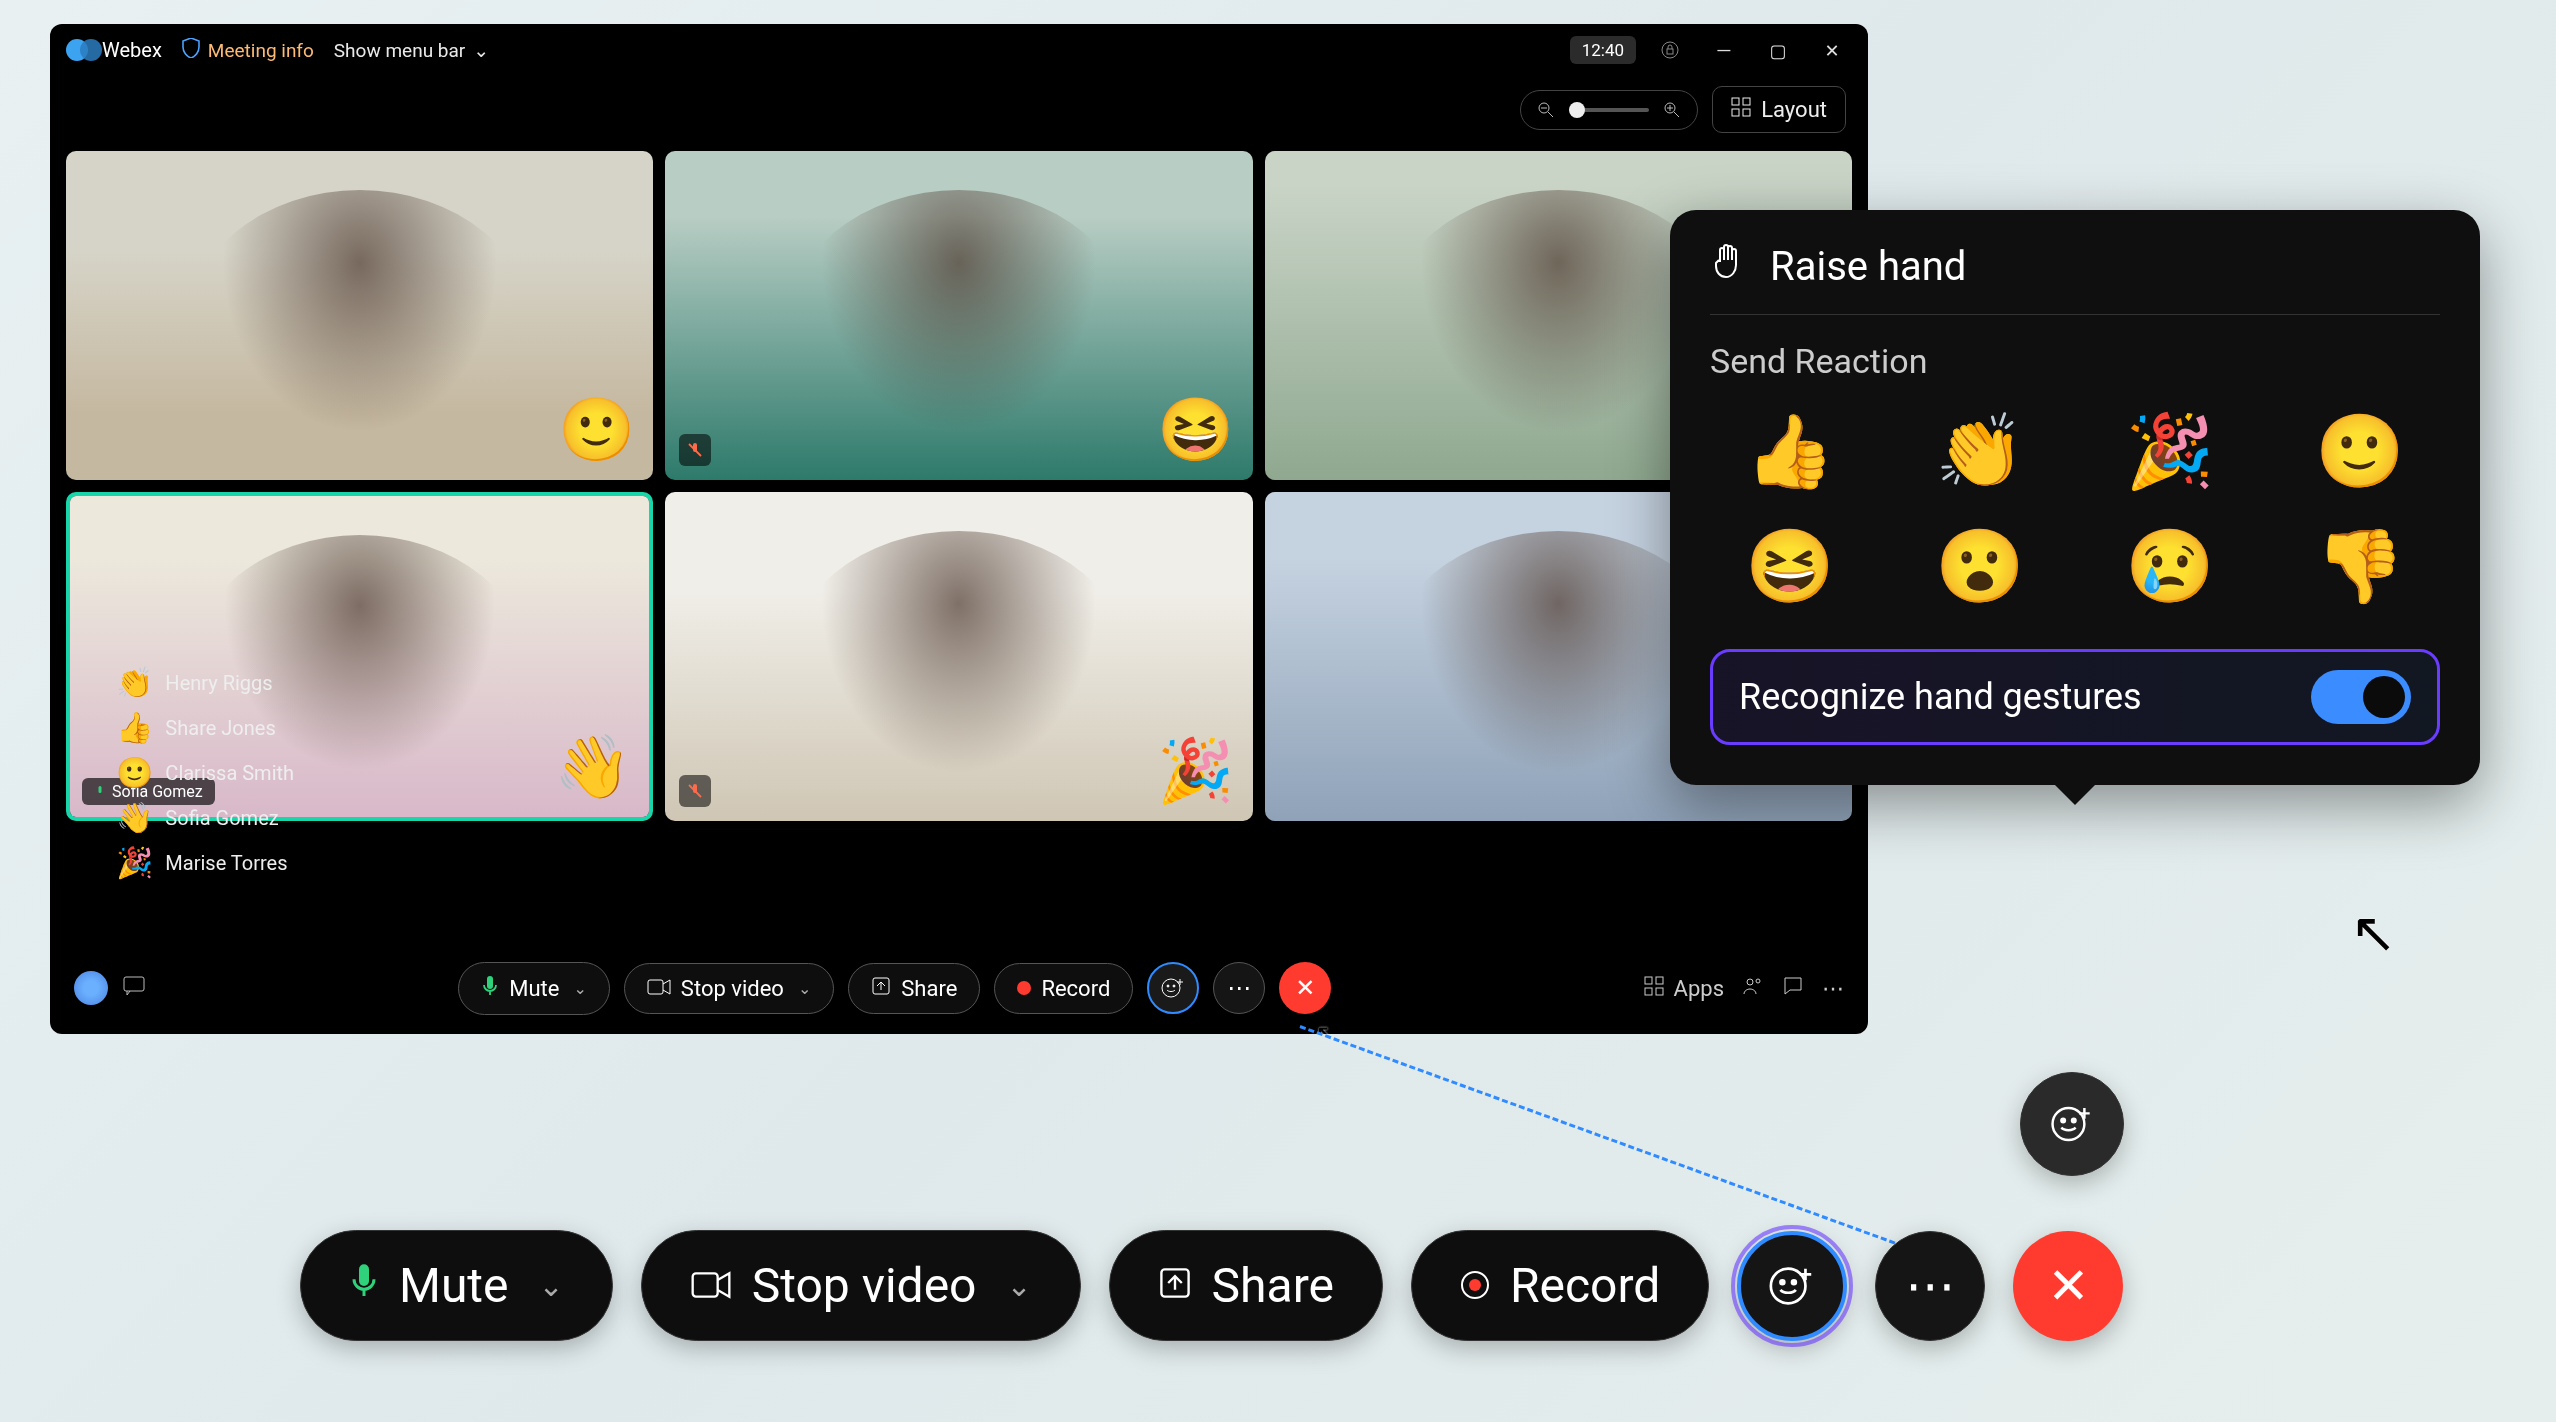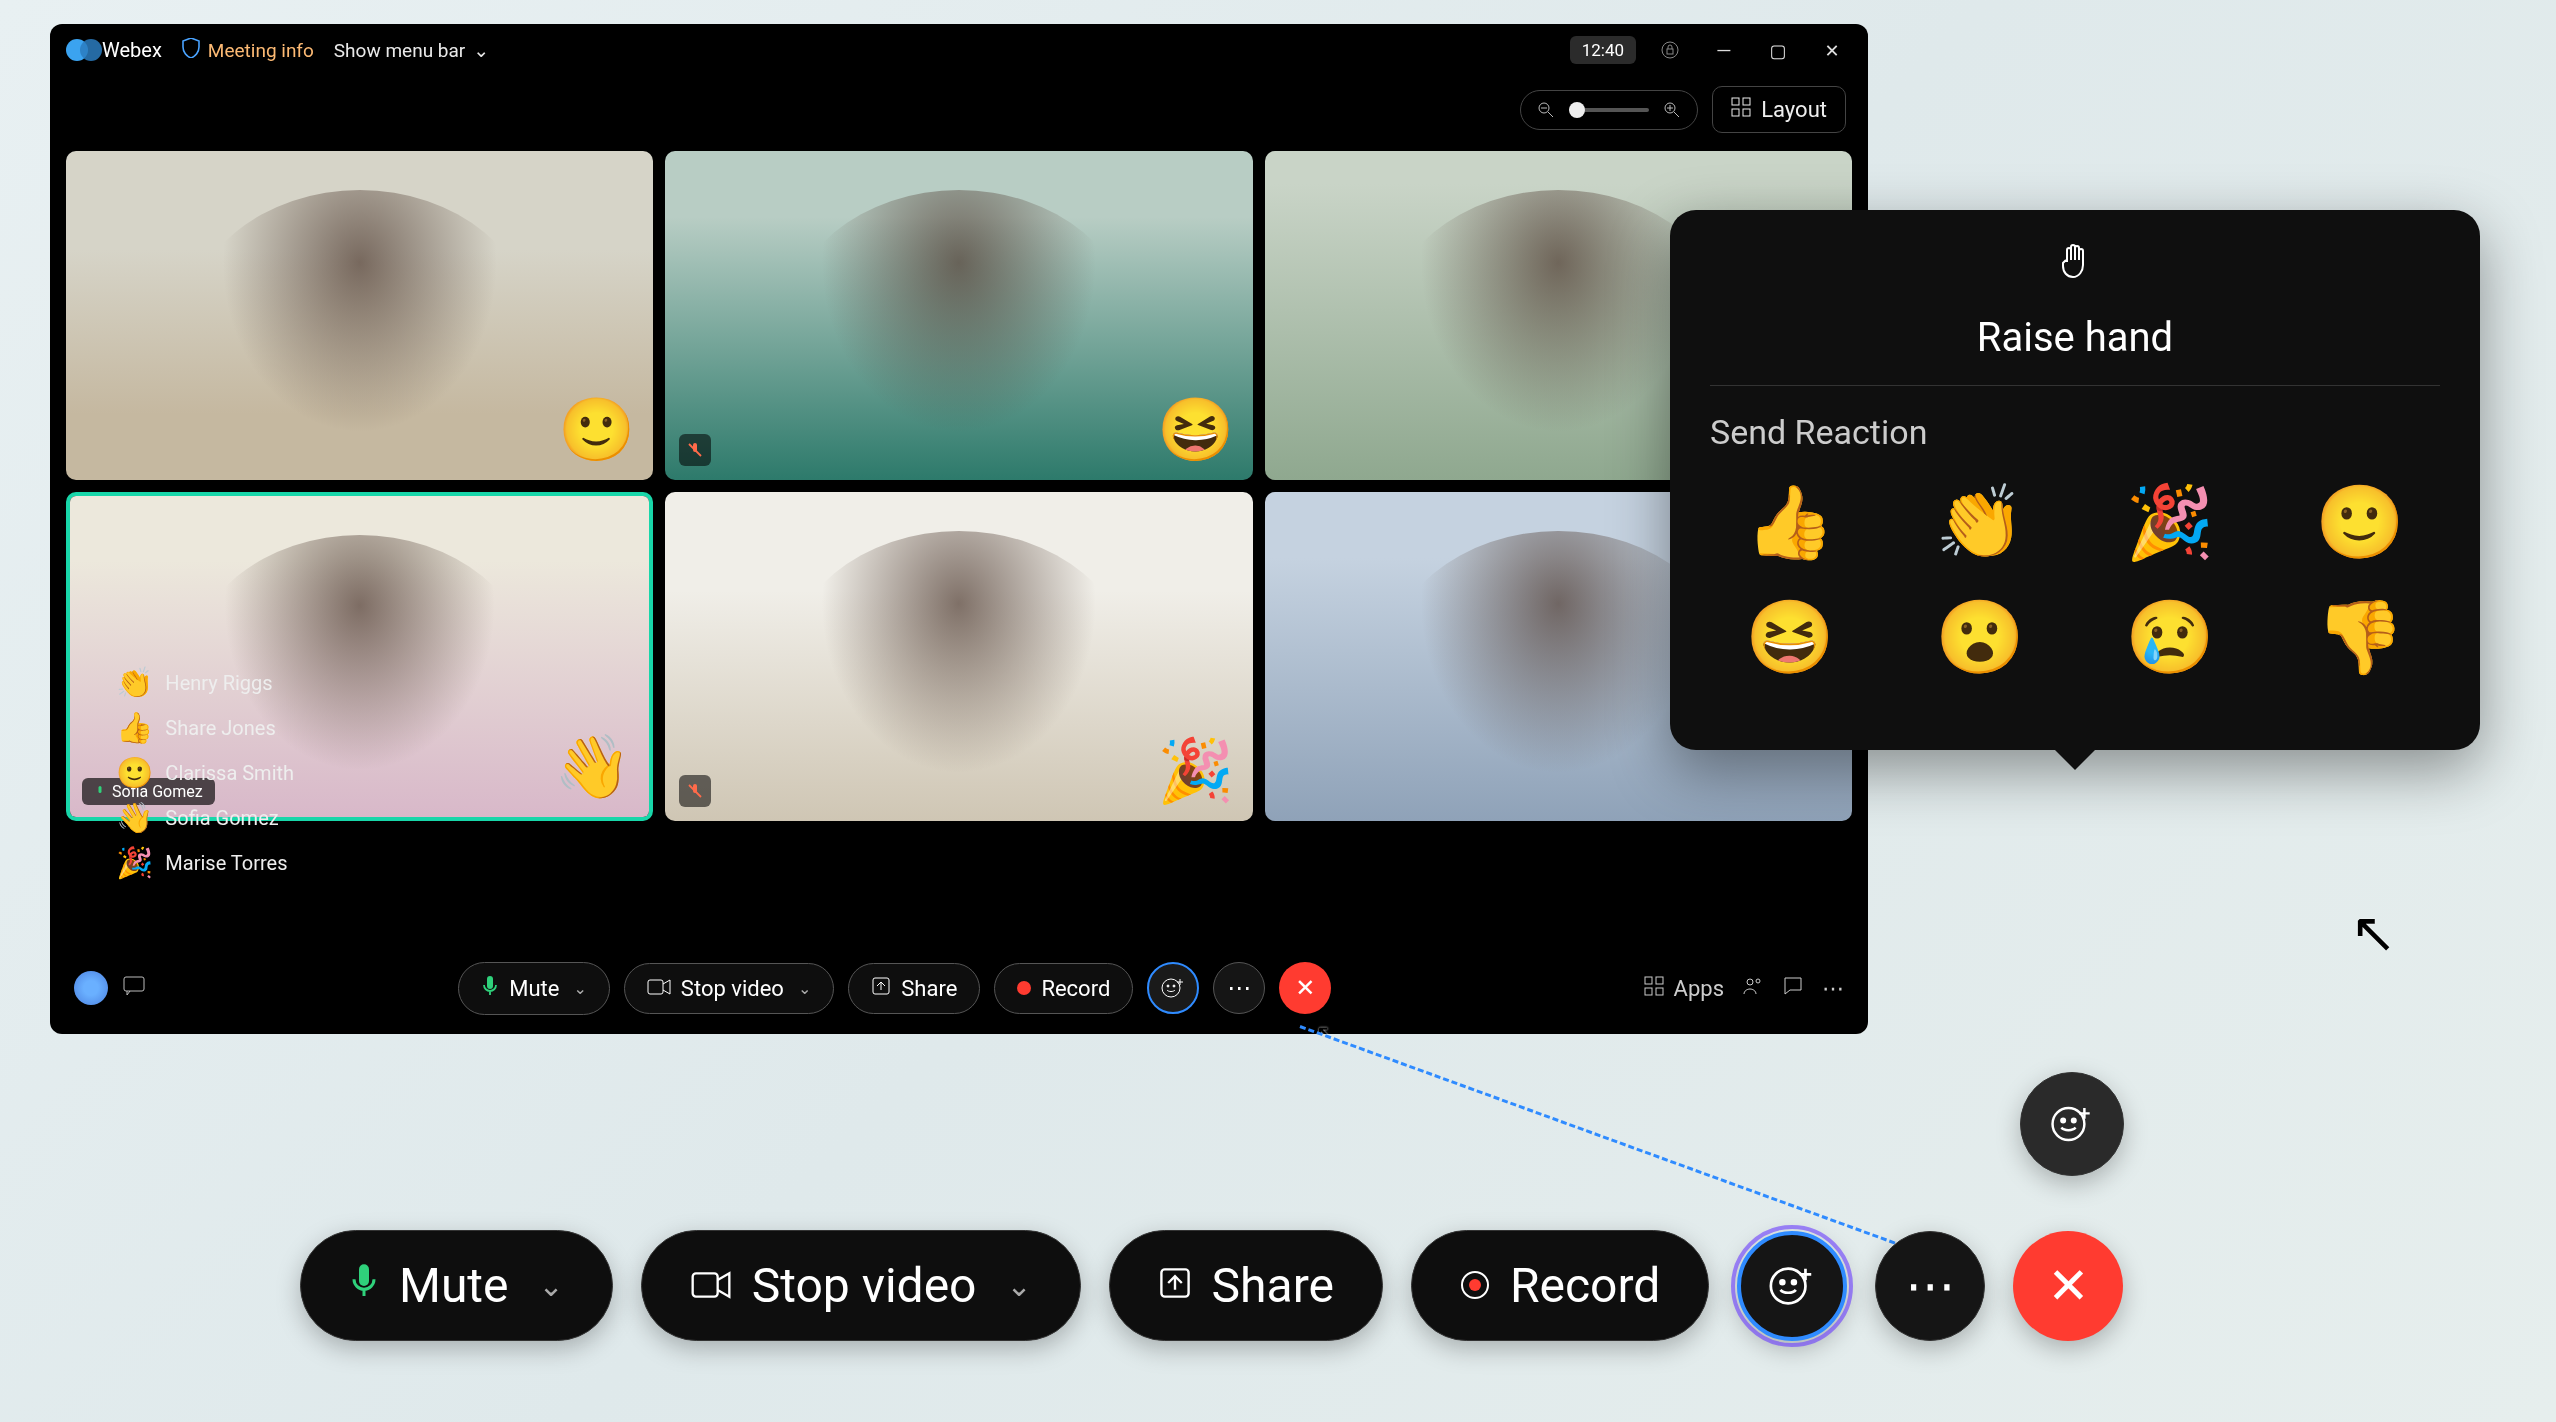--- a/index.html
+++ b/index.html
@@ -63,21 +63,21 @@
   .circle-btn.leave { background: #ff3b30; border: none; }
   .bb-right { display: flex; align-items: center; gap: 18px; color: #ccc; font-size: 22px; }
   .apps-btn { display: flex; align-items: center; gap: 10px; cursor: pointer; }
   .ico { cursor: pointer; }
 
   
   .cursor { position: absolute; font-size: 28px; color: #000; text-shadow: 0 0 2px #fff; pointer-events: none; }
 
   
   .reaction-popup { position: absolute; left: 1670px; top: 210px; width: 810px; background: #0f0f0f; border-radius: 26px; padding: 32px 40px 40px 40px; color: #fff; box-shadow: 0 20px 60px rgba(0,0,0,0.4); }
-  .raise-hand-row { display: flex; align-items: center; gap: 24px; font-size: 40px; padding-bottom: 24px; border-bottom: 1px solid #333; cursor: pointer; flex-direction: column; }
+  .raise-hand-row { display: flex; align-items: center; gap: 24px; font-size: 40px; padding-bottom: 24px; border-bottom: 1px solid #333; cursor: pointer; }
   .hand-icon { font-size: 34px; }
   .send-label { font-size: 34px; color: #ccc; margin-top: 26px; margin-bottom: 18px; }
   .emoji-grid { display: grid; grid-template-columns: repeat(4, 1fr); gap: 30px 50px; padding: 10px 10px 30px 10px; }
   .emoji-cell { font-size: 72px; text-align: center; cursor: pointer; }
   .gesture-row { display: flex; align-items: center; justify-content: space-between; border: 3px solid #6a3cff; background: linear-gradient(90deg, rgba(100,60,255,0.1), rgba(50,120,255,0.08)); border-radius: 20px; padding: 18px 26px; margin-top: 10px; }
   .gesture-label { font-size: 36px; }
   .toggle { width: 100px; height: 54px; background: #3b8cff; border-radius: 30px; position: relative; cursor: pointer; }
   .toggle-thumb { position: absolute; right: 6px; top: 6px; width: 42px; height: 42px; background: #0b0b0b; border-radius: 50%; }
   .popup-tail { position: absolute; left: 50%; bottom: -20px; transform: translateX(-50%); width: 0; height: 0; border-left: 24px solid transparent; border-right: 24px solid transparent; border-top: 24px solid #0f0f0f; }
 
@@ -350,20 +350,26 @@
   <div class="emoji-grid">
     <div class="emoji-cell">👍</div>
     <div class="emoji-cell">👏</div>
     <div class="emoji-cell">🎉</div>
     <div class="emoji-cell">🙂</div>
     <div class="emoji-cell">😆</div>
     <div class="emoji-cell">😮</div>
     <div class="emoji-cell">😢</div>
     <div class="emoji-cell">👎</div>
   </div>
+  <div class="gesture-row">
+    <span class="gesture-label">Recognize hand gestures</span>
+    <div class="toggle">
+      <div class="toggle-thumb"></div>
+    </div>
+  </div>
   <div class="popup-tail"></div>
   <div class="cursor" style="left:680px; top:690px; font-size:56px;">↖</div>
 </div>
 
 <div class="zcircle standalone">
   <svg width="46" height="46" viewBox="0 0 26 26" stroke="#fff" fill="none" stroke-width="1.4">
       <circle cx="11" cy="13" r="9"></circle>
       <circle cx="8" cy="11" r="1" fill="#fff"></circle>
       <circle cx="14" cy="11" r="1" fill="#fff"></circle>
       <path d="M7 15c1.5 2 6.5 2 8 0"></path>

